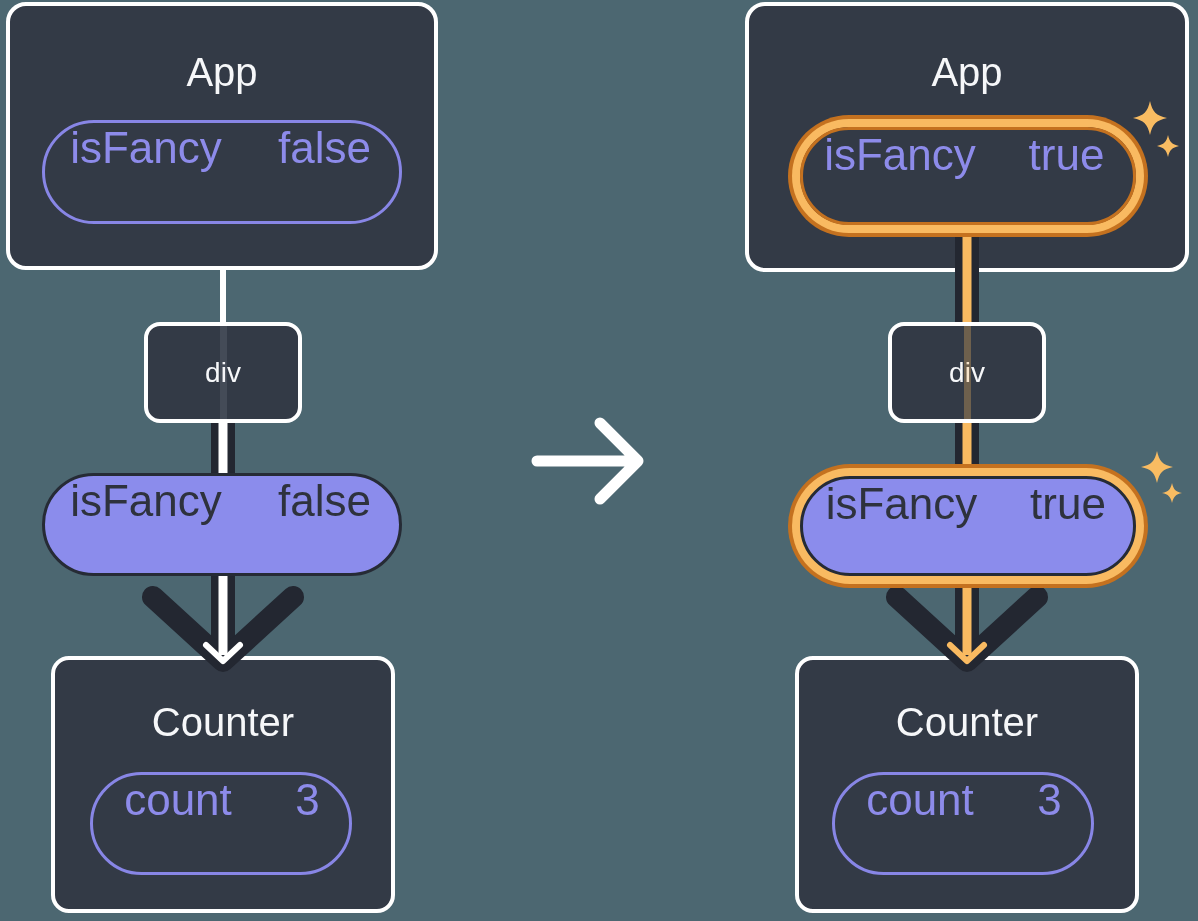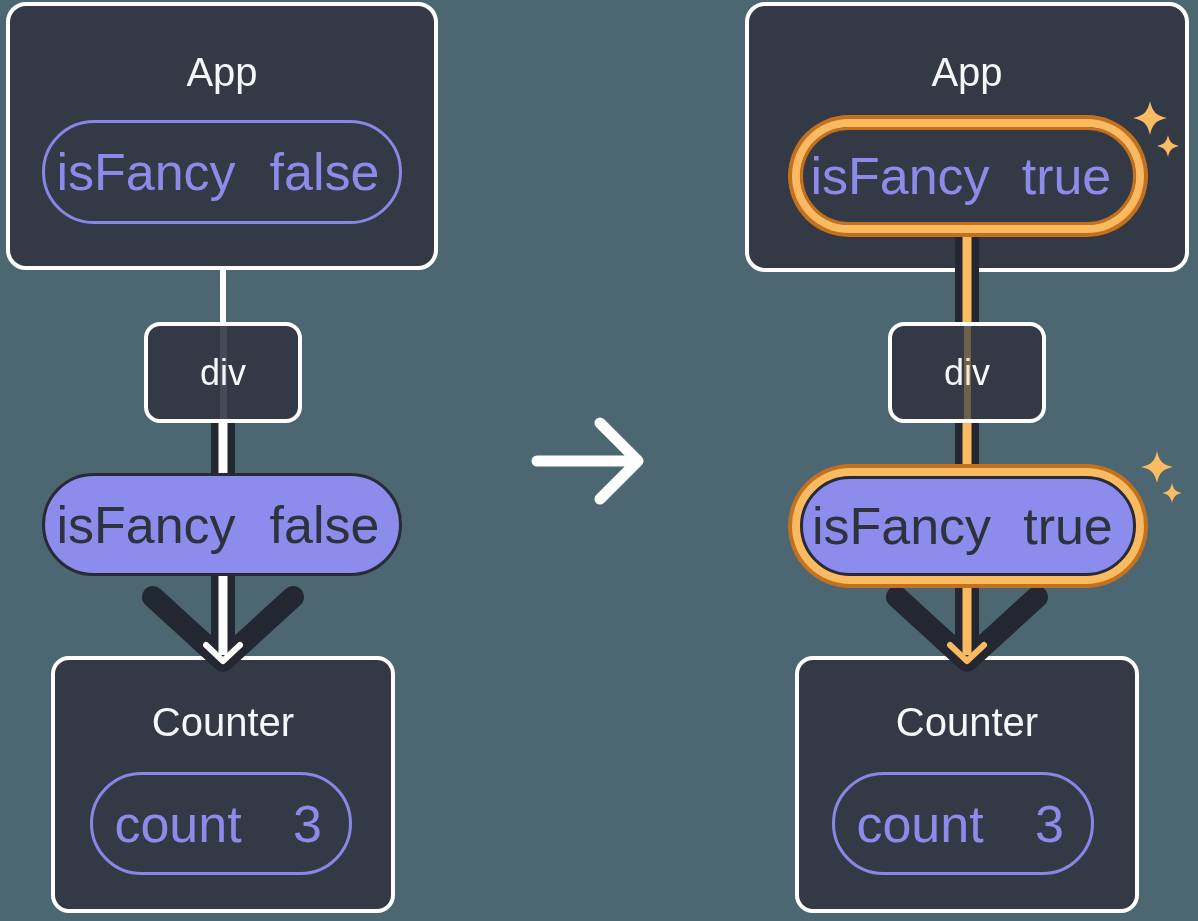--- a/index.html
+++ b/index.html
@@ -9,31 +9,31 @@
     font-family:"Liberation Sans", sans-serif;
   }
   .card{
     position:absolute;background:#333a46;border:4px solid #ffffff;
     box-sizing:border-box;z-index:1;
   }
   .app-card{border-radius:20px;}
   .counter-card{border-radius:18px;}
   .div-card{
     border-radius:16px;z-index:3;display:flex;align-items:center;justify-content:center;
-    color:#f6f7f9;font-size:36px;
+    color:#f6f7f9;font-size:28px;
   }
   .inner-stripe{position:absolute;top:0;bottom:0;left:50%;width:7px;margin-left:-3px;}
   .stripe-white{background:rgba(222,228,248,0.10);}
   .stripe-orange{background:rgba(249,186,97,0.30);}
   .card-title{
     position:absolute;text-align:center;color:#f6f7f9;font-size:40px;z-index:2;
   }
   .pill{
-    position:absolute;display:flex;align-items:center;border-radius:60px;
-    box-sizing:border-box;font-size:52px;z-index:3;overflow:hidden;
+    position:absolute;display:flex;align-items:flex-start;border-radius:60px;
+    box-sizing:border-box;font-size:44px;z-index:3;overflow:hidden;
   }
   .pill .cell{display:flex;align-items:center;justify-content:center;}
   .pill .grow{flex:1;}
   .pill-divider{width:3px;}
   .outline{border:3px solid #8886e6;color:#8d8bea;}
   .outline .pill-divider{background:#8886e6;}
   .fill{background:#8b8cec;border:3px solid #262b35;color:#2e323d;}
   .fill .pill-divider{background:#262b35;}
   .orange-ring{box-shadow:0 0 0 8px #f9ba61, 0 0 0 12px #c4711f;border-radius:60px;}
   .hl-outline{border:3px solid #c4711f;color:#8d8bea;background:transparent;}

